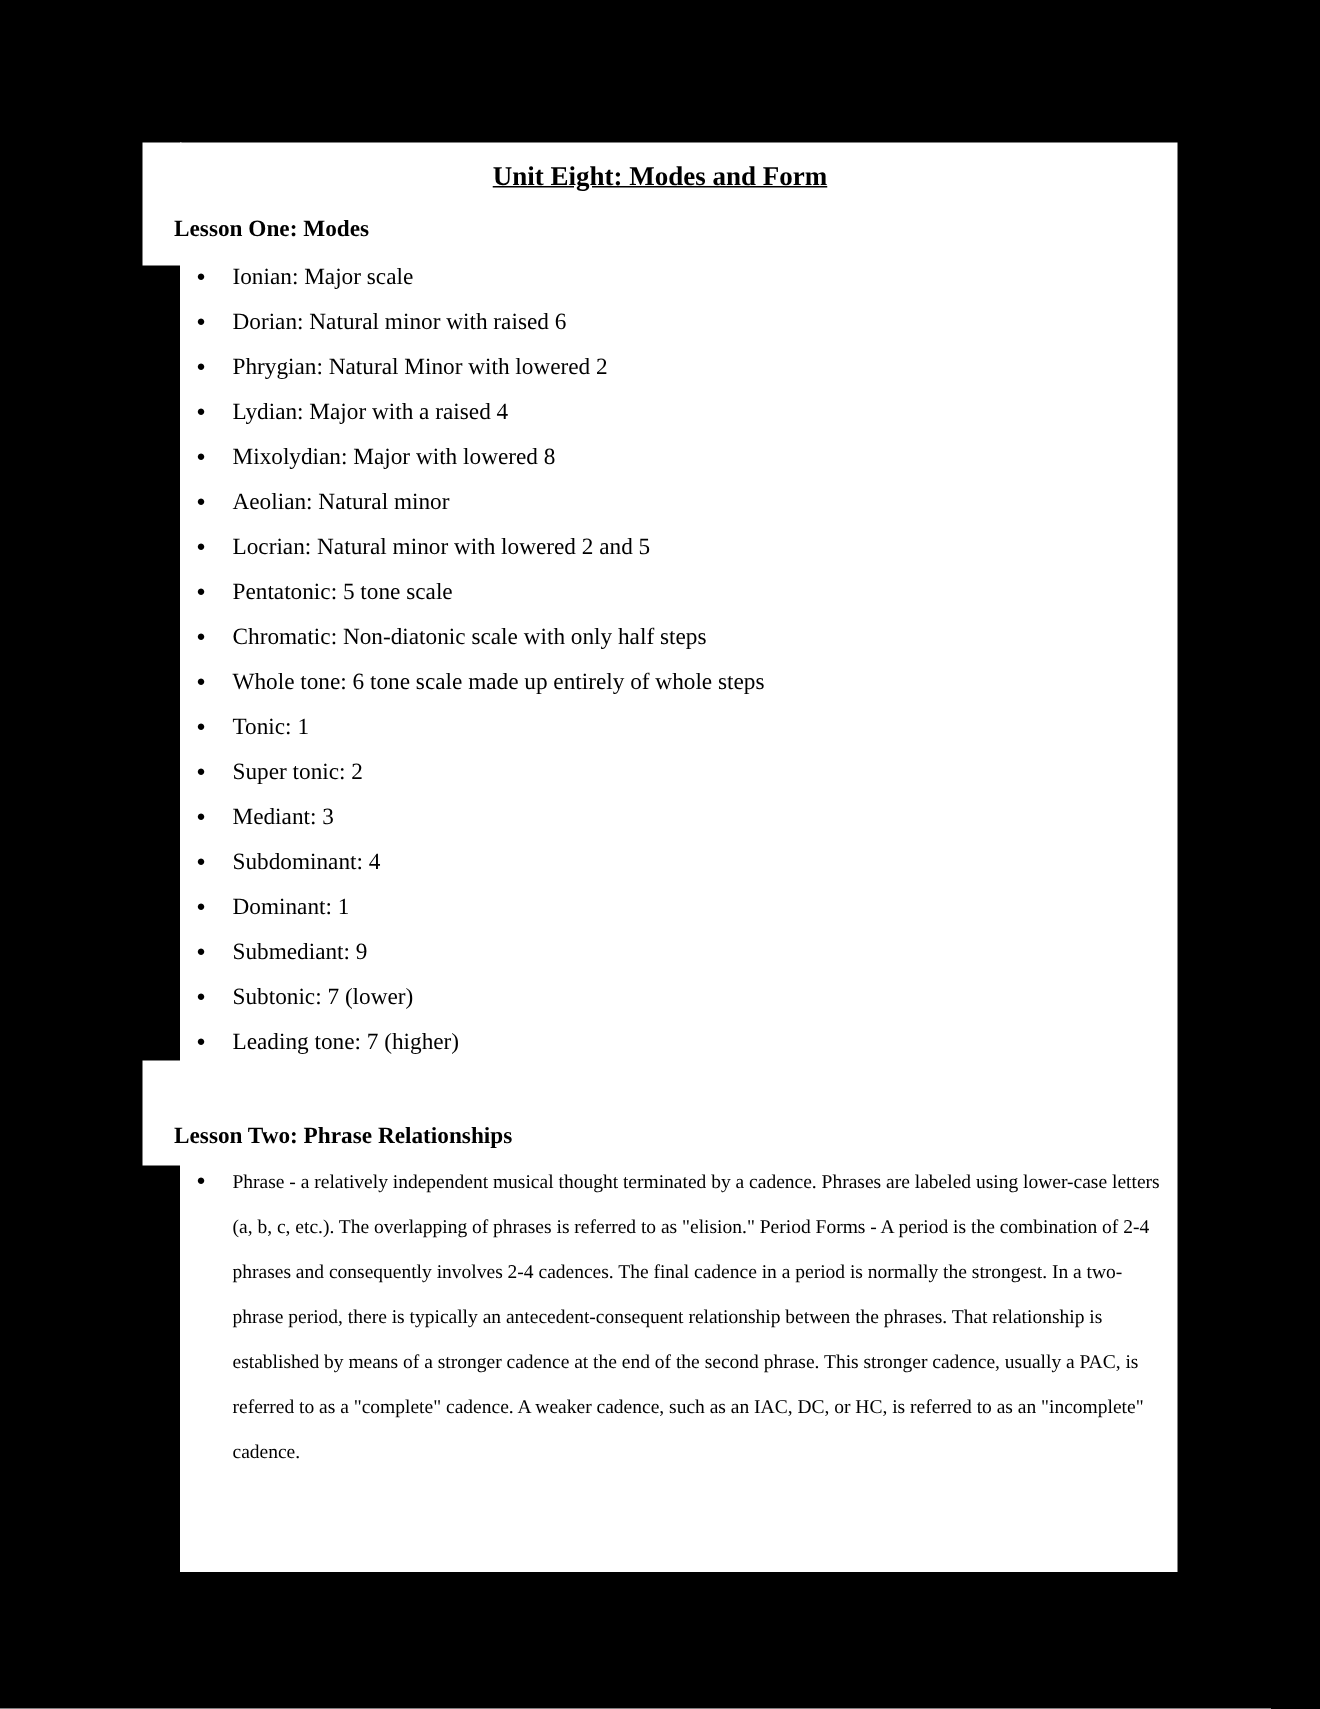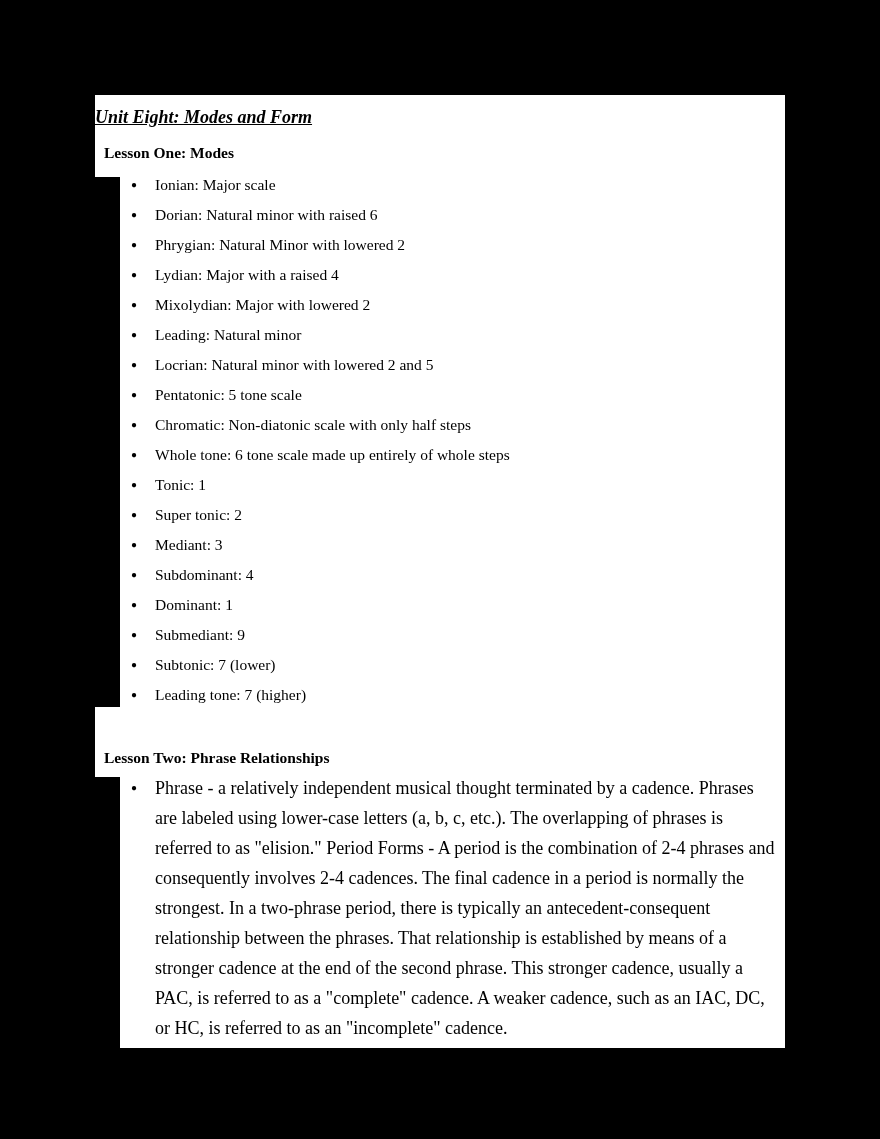--- a/index.html
+++ b/index.html
@@ -42,29 +42,29 @@
   .content {
     position: absolute;
     left: 95px;
     top: 95px;
     width: 690px;
     z-index: 2;
   }
   .doc-title {
     margin: 0;
     padding-top: 9px;
+    text-align: center;
     font-size: 18px;
     line-height: 26px;
     font-weight: bold;
     text-decoration: underline;
-    font-style: italic;
   }
   .lesson-heading {
     margin: 12px 0 0 0;
-    padding-left: 9px;
+    padding-left: 21px;
     font-size: 15.5px;
     line-height: 22px;
     font-weight: bold;
   }
   .lesson-heading.two {
     margin-top: 37px;
     font-family: Liberation Serif, serif;
   }
   ul.modes-list {
     list-style: none;
@@ -89,21 +89,21 @@
     padding-left: 60px;
   }
   .phrase-block {
     position: relative;
     margin-top: 4px;
   }
   .phrase-text {
     display: block;
     padding-left: 60px;
     padding-right: 10px;
-    font-size: 18px;
+    font-size: 13px;
     line-height: 30px;
   }
 </style>
 </head>
 <body>
 
 <div class="page-tab-top"></div>
 <div class="page-tab-lesson-two"></div>
 <div class="page-main"></div>
 
@@ -125,25 +125,25 @@
     <li>
         <span class="bullet">●</span>
         <span class="li-text">Phrygian: Natural Minor with lowered 2</span>
       </li>
     <li>
         <span class="bullet">●</span>
         <span class="li-text">Lydian: Major with a raised 4</span>
       </li>
     <li>
         <span class="bullet">●</span>
-        <span class="li-text">Mixolydian: Major with lowered 2</span>
-      </li>
-    <li>
-        <span class="bullet">●</span>
-        <span class="li-text">Leading: Natural minor</span>
+        <span class="li-text">Mixolydian: Major with lowered 8</span>
+      </li>
+    <li>
+        <span class="bullet">●</span>
+        <span class="li-text">Aeolian: Natural minor</span>
       </li>
     <li>
         <span class="bullet">●</span>
         <span class="li-text">Locrian: Natural minor with lowered 2 and 5</span>
       </li>
     <li>
         <span class="bullet">●</span>
         <span class="li-text">Pentatonic: 5 tone scale</span>
       </li>
     <li>

